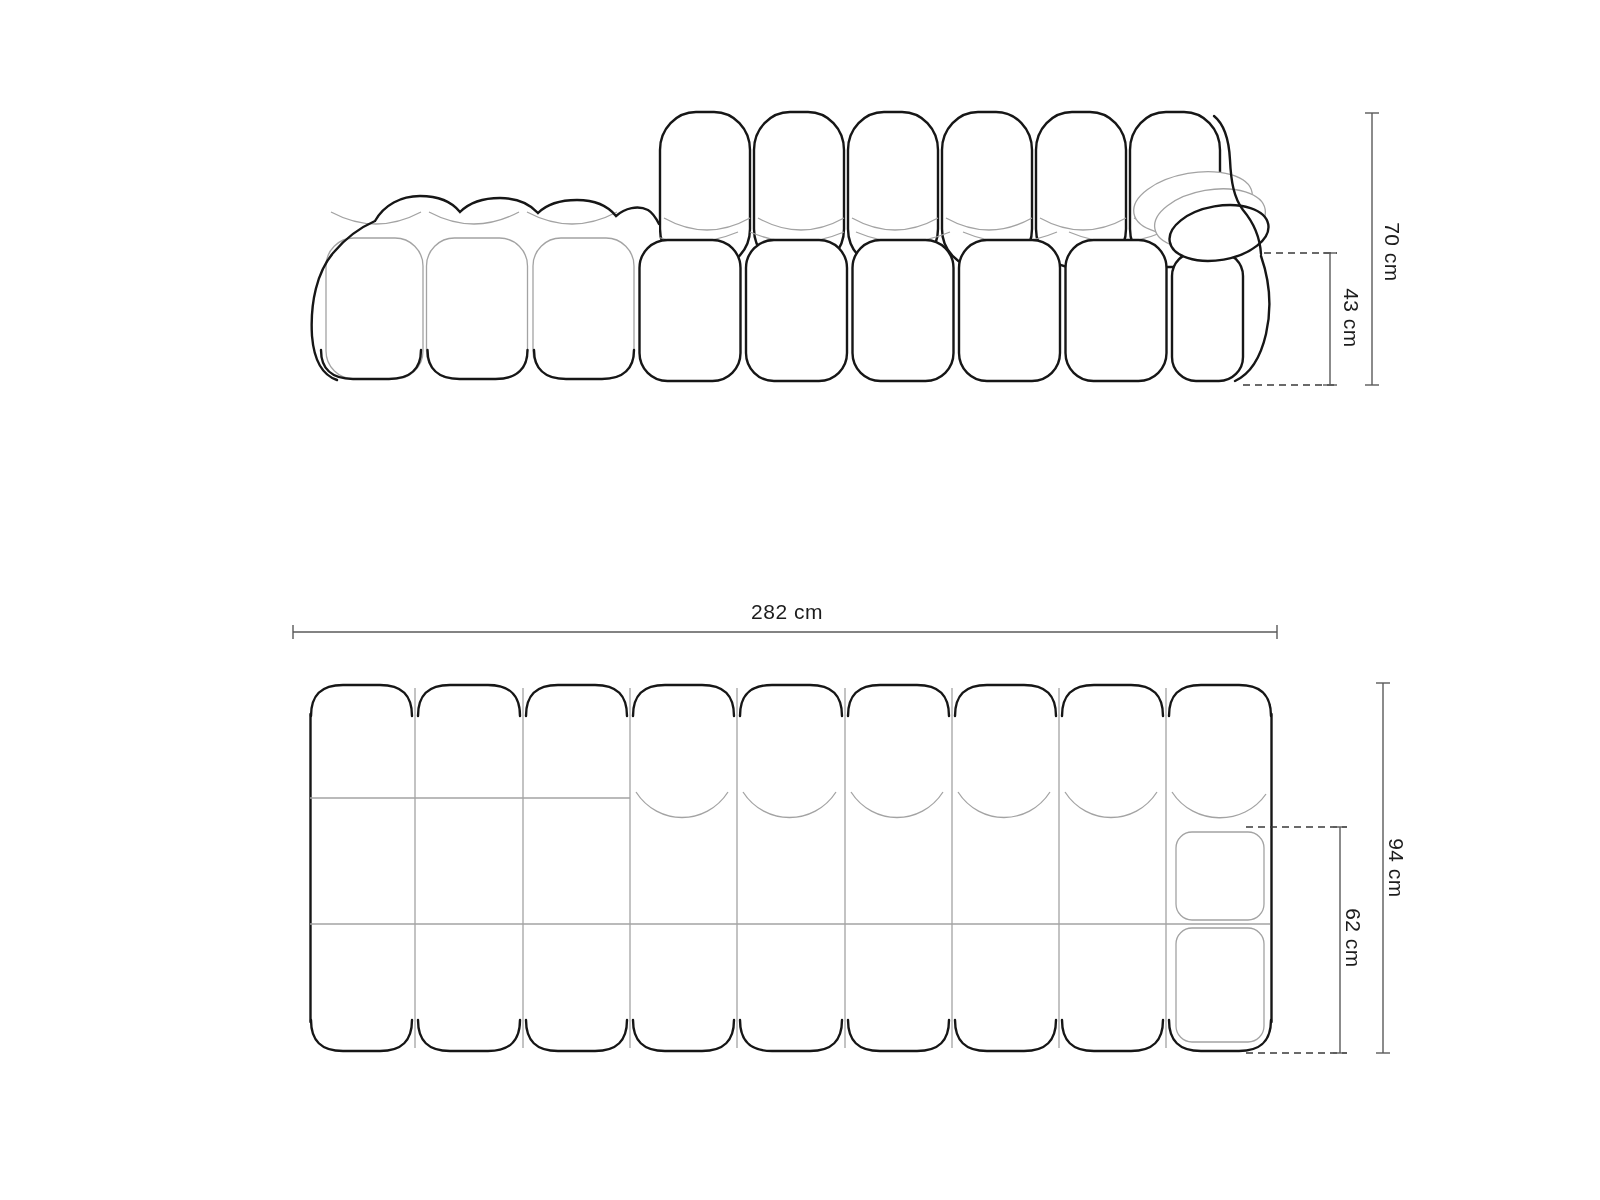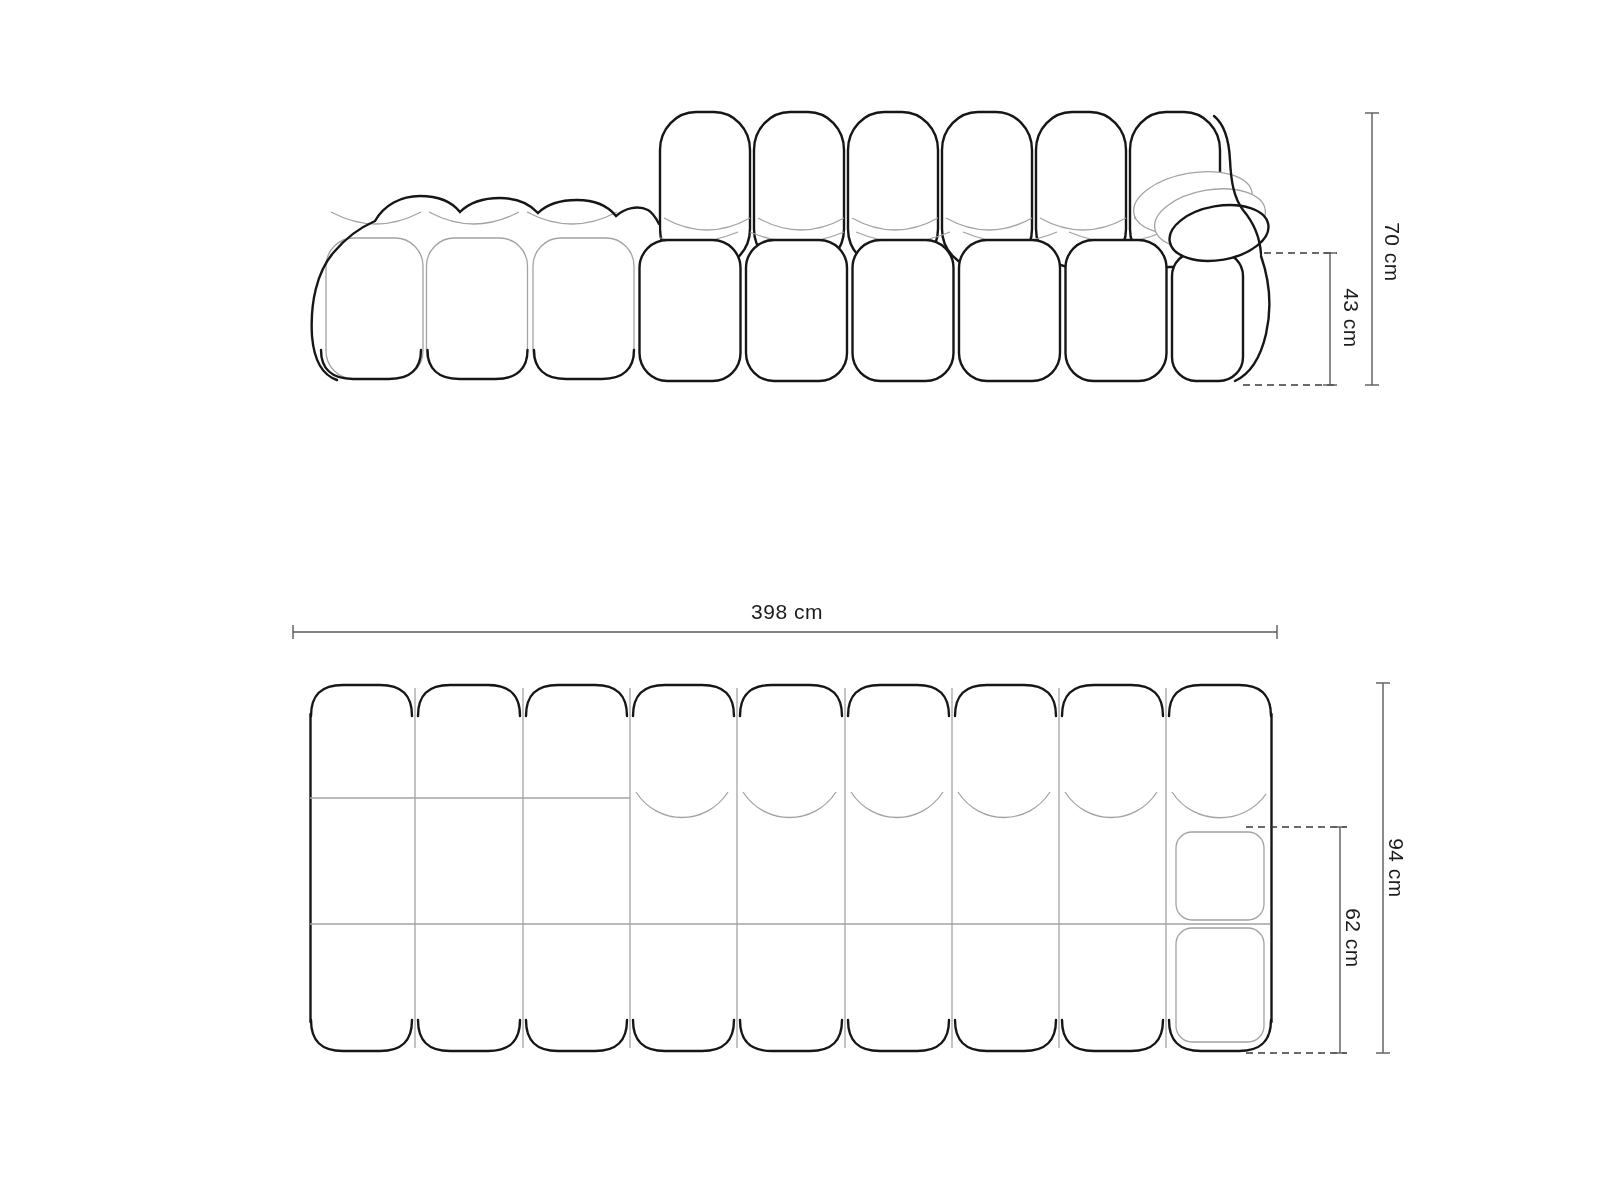--- a/index.html
+++ b/index.html
@@ -188,21 +188,21 @@
       </g>
       <g>
         <path class="ln-dim" d="M 1383 683 L 1383 1053"></path>
         <path class="ln-dim" d="M 1376 683 L 1390 683"></path>
         <path class="ln-dim" d="M 1376 1053 L 1390 1053"></path>
       </g>
     </g>
   </g>
 </svg>
 
-<div class="dim-label" style="left:787px; top:611px;">398 cm</div>
+<div class="dim-label" style="left:787px; top:611px;">282 cm</div>
 
 <div class="dim-label vertical" style="left:1392px; top:252px;">70 cm</div>
 
 <div class="dim-label vertical" style="left:1351px; top:318px;">43 cm</div>
 
 <div class="dim-label vertical" style="left:1396px; top:868px;">94 cm</div>
 
 <div class="dim-label vertical" style="left:1353px; top:938px;">62 cm</div>
 
 </div>

